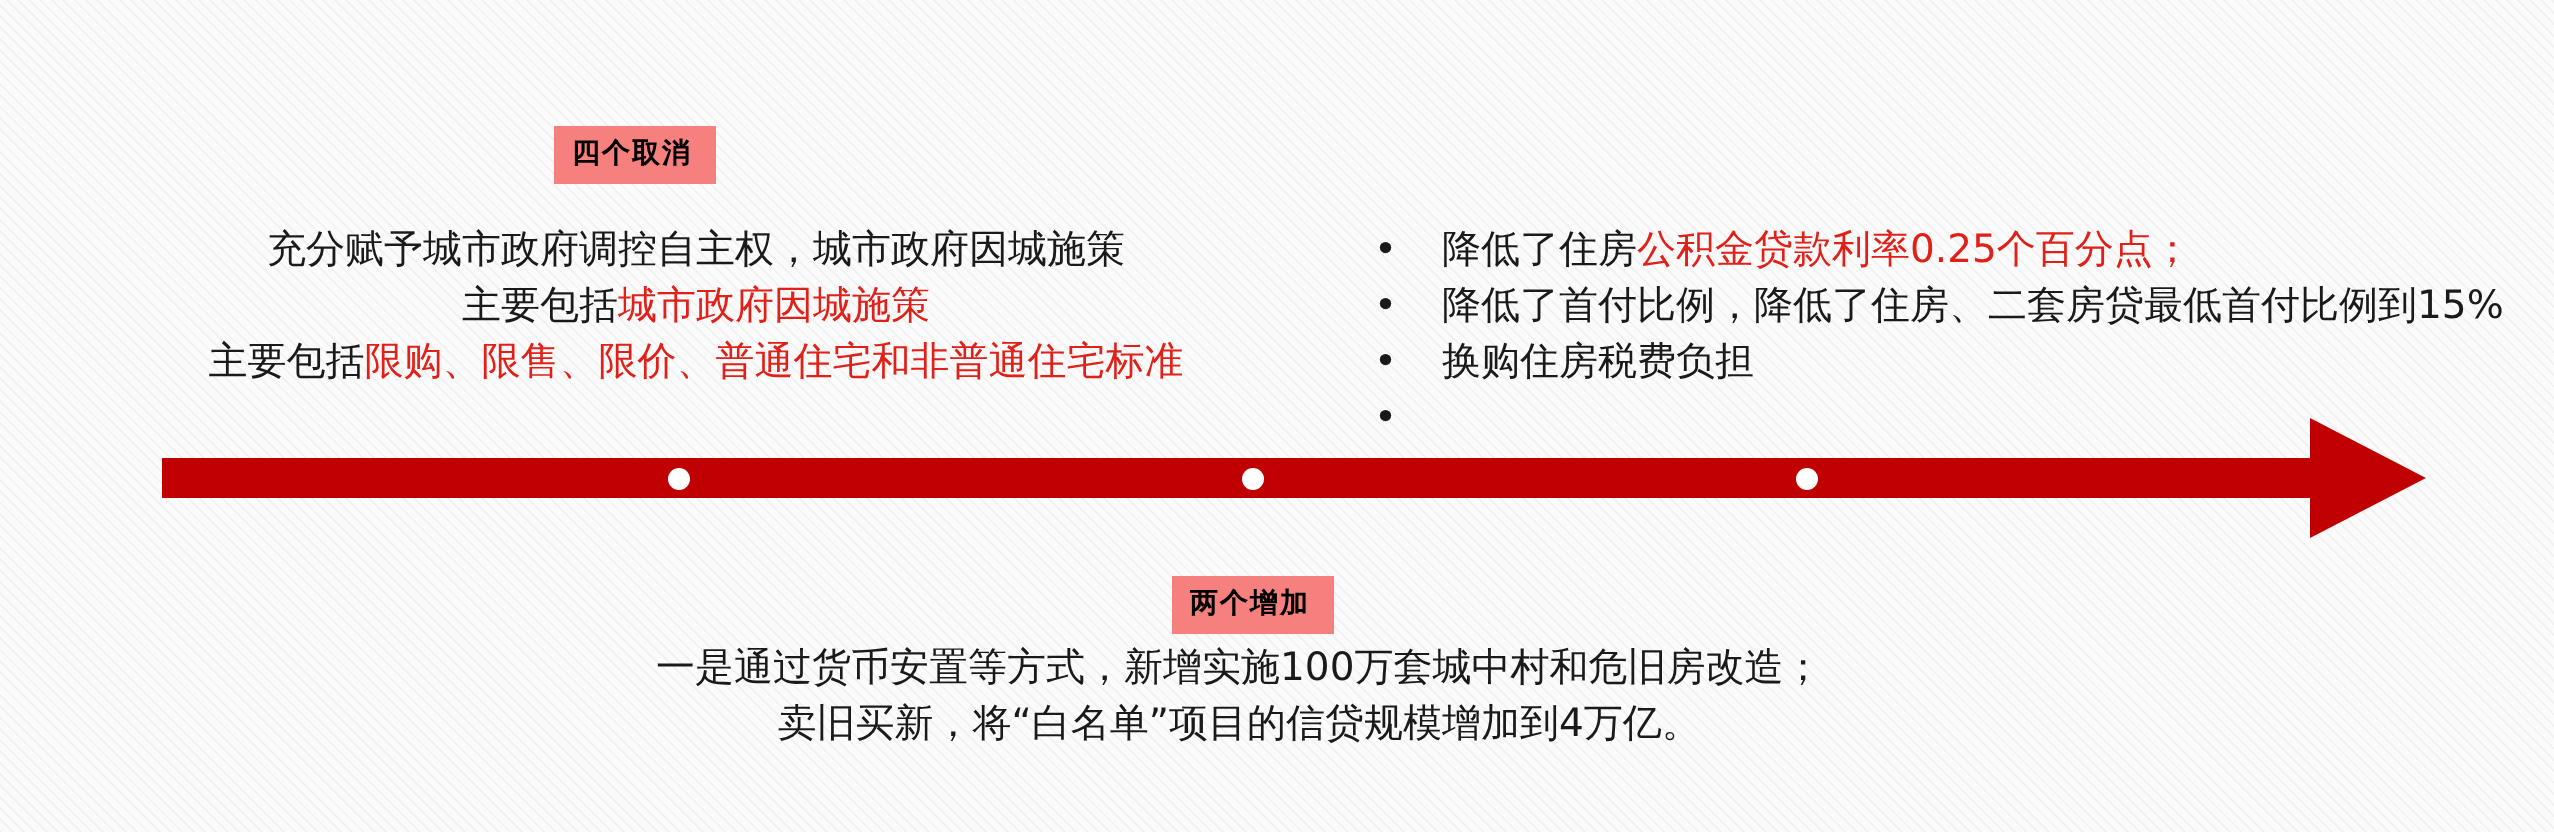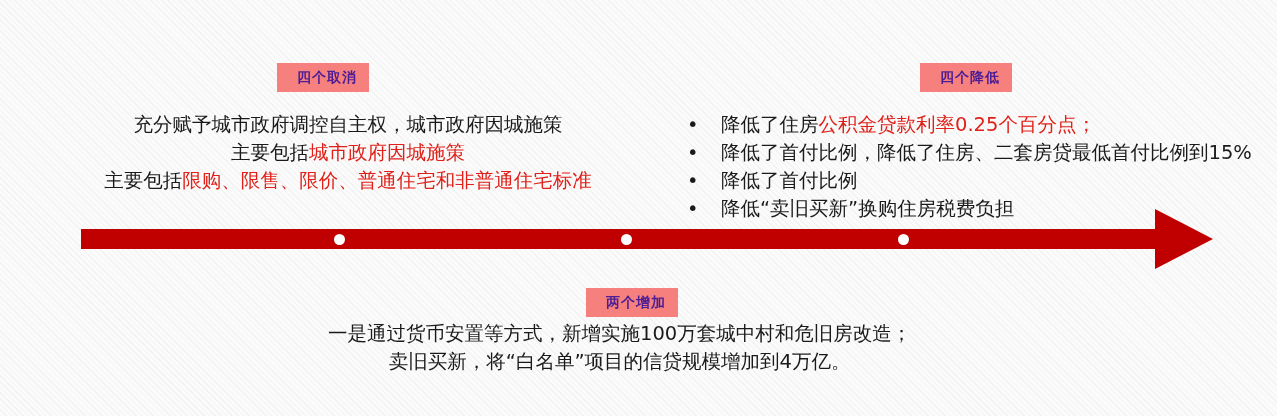--- a/index.html
+++ b/index.html
@@ -25,25 +25,25 @@
         #f2f2f2 1px,
         #fbfbfb 1px,
         #fbfbfb 4px
     );
   }
 
   
   .badge {
     position: absolute;
     background: #f5807e;
-    color: #4c1d95;
+    color: #000000;
     font-weight: bold;
     font-size: 14px;
     line-height: 1;
-    padding: 7px 12px 8px 20px;
+    padding: 7px 12px 8px 9px;
     letter-spacing: 1px;
     white-space: nowrap;
     font-family: "DejaVu Sans", "Liberation Sans", sans-serif;
   }
   #badge-cancel { left: 277px; top: 63px; }
   #badge-reduce { left: 920px; top: 63px; }
   #badge-increase { left: 586px; top: 288px; }
 
   
   .text-block {
@@ -138,34 +138,33 @@
       <span>充分赋予城市政府调控自主权，城市政府因城施策</span>
     </span>
     <span class="ln">
       <span>主要包括</span><span class="hl">城市政府因城施策</span>
     </span>
     <span class="ln">
       <span>主要包括</span><span class="hl">限购、限售、限价、普通住宅和非普通住宅标准</span>
     </span>
   </div>
 
-  <div class="badge" id="badge-reduce">四个降低</div>
 
   <div class="text-block" id="block-reduce">
     <span class="bullet-row">
       <span class="dot">•</span><span>降低了住房</span><span class="hl">公积金贷款利率0.25个百分点；</span>
     </span>
     <span class="bullet-row">
       <span class="dot">•</span><span>降低了首付比例，降低了住房、二套房贷最低首付比例到15%</span>
     </span>
     <span class="bullet-row">
-      <span class="dot">•</span><span>降低了首付比例</span>
+      <span class="dot">•</span><span>换购住房税费负担</span>
     </span>
     <span class="bullet-row">
-      <span class="dot">•</span><span>降低“卖旧买新”换购住房税费负担</span>
+      <span class="dot">•</span>
     </span>
   </div>
 
   <div id="timeline">
     <div id="arrow-shaft"></div>
     <div id="arrow-head"></div>
     <div class="node-dot" id="node-1"></div>
     <div class="node-dot" id="node-2"></div>
     <div class="node-dot" id="node-3"></div>
   </div>

